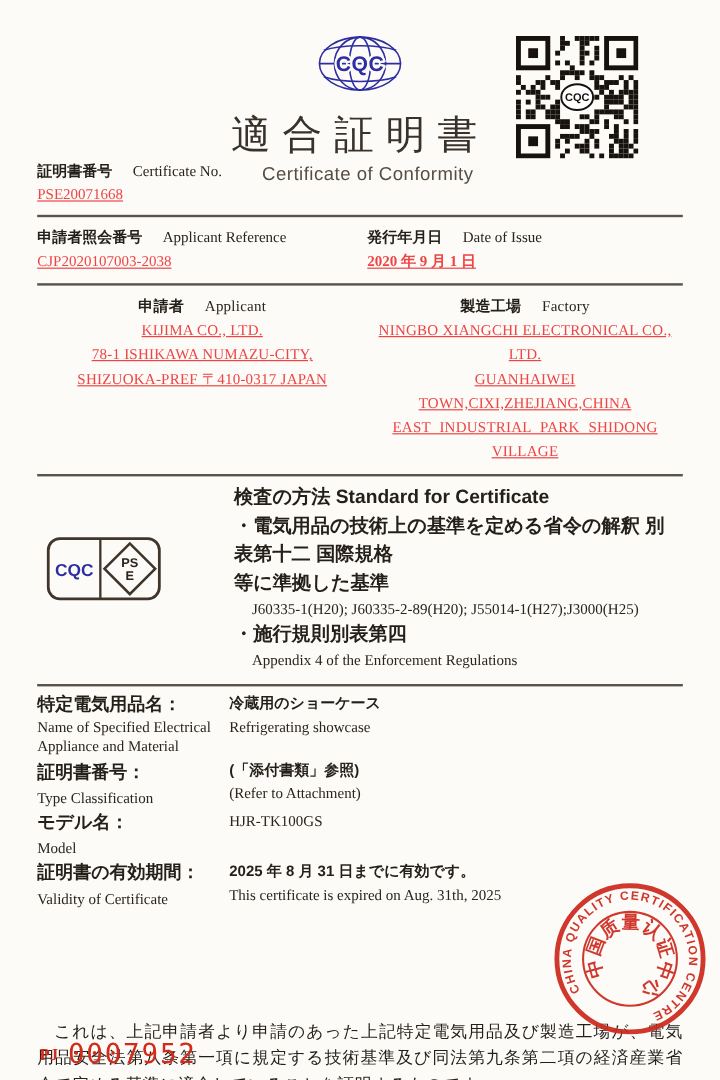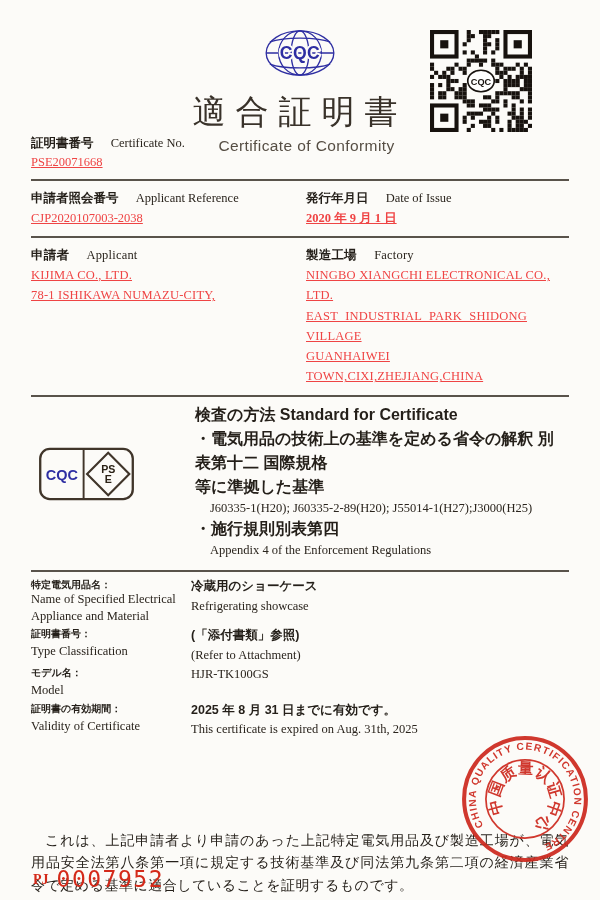--- a/index.html
+++ b/index.html
@@ -26,35 +26,35 @@
   .qr svg { width:100%; height:100%; }
 
   
   .certno { margin-top:-14px; line-height:1.55; }
   .label-pair .ja { font-size:12.5px; margin-right:14px; }
 
   
   .row2 { display:flex; padding:7px 0 8px 0; }
   .col-l { width:275px; }
   .col-r { flex:1; }
-  .addr-lines div { line-height:1.62; letter-spacing:0.2px; }
+  .addr-lines div { line-height:1.62; letter-spacing:0.2px;text-align:center; }
 
   
   .standard { display:flex; padding:6px 0 10px 0; min-height:106px; }
   .mark-box { width:164px; padding-top:44px; padding-left:7px; }
   .std-text { flex:1; line-height:1.5; }
   .std-text .jline { font-family:"Liberation Sans", sans-serif; font-weight:bold; color:#241f19; font-size:16px; }
   .std-text .sline { font-family:"Liberation Serif", serif; padding-left:15px; }
 
   
   .fields { padding-top:6px; }
   .frow { display:flex; }
   .frow .flabel { width:160px; line-height:1.32; }
   .frow .fvalue { flex:1; line-height:1.32; }
-  .fl-ja { font-family:"Liberation Sans", sans-serif; font-weight:bold; font-size:10px; color:#241f19; }
+  .fl-ja { font-family:"Liberation Sans", sans-serif; font-weight:bold; font-size:15px; color:#241f19; }
   .fl-en { font-family:"Liberation Serif", serif; }
   .fv-ja { font-family:"Liberation Sans", sans-serif; font-weight:bold; font-size:12.5px; color:#241f19; }
   .fv-en { font-family:"Liberation Serif", serif; }
   .frow + .frow { margin-top:3px; }
 
   
   .para { margin-top:92px; }
   .para-ja { font-family:"Liberation Serif", serif; color:#241f19; line-height:1.6; text-align:justify; text-indent:1em; letter-spacing:0.5px; font-size:14px; }
   .para-en { font-family:"Liberation Serif", serif; line-height:1.58; text-align:justify; margin-top:2px; font-size:12.8px; word-spacing:2px; }
 
@@ -319,29 +319,30 @@
     <hr class="rule">
 
     <div class="row2">
       <div class="col-l label-pair addr-lines">
         <div>
           <span class="ja">申請者</span>
           <span class="en-label">Applicant</span>
         </div>
         <div class="val">KIJIMA CO., LTD.</div>
         <div class="val">78-1 ISHIKAWA NUMAZU-CITY,</div>
+        <div class="val">SHIZUOKA-PREF 〒410-0317 JAPAN</div>
       </div>
       <div class="col-r label-pair addr-lines">
         <div>
           <span class="ja">製造工場</span>
           <span class="en-label">Factory</span>
         </div>
         <div class="val">NINGBO XIANGCHI ELECTRONICAL CO., LTD.</div>
+        <div class="val">GUANHAIWEI TOWN,CIXI,ZHEJIANG,CHINA</div>
         <div class="val" style="word-spacing:4px;">EAST INDUSTRIAL PARK SHIDONG VILLAGE</div>
-        <div class="val">GUANHAIWEI TOWN,CIXI,ZHEJIANG,CHINA</div>
       </div>
     </div>
 
     <hr class="rule">
 
     <div class="standard">
       <div class="mark-box">
         <svg width="97" height="54" viewBox="0 0 100 56">
           <rect x="2" y="2" width="96" height="52" rx="10" fill="none" stroke="#40352a" stroke-width="2.4"></rect>
           <line x1="47" y1="2" x2="47" y2="54" stroke="#40352a" stroke-width="2"></line>

